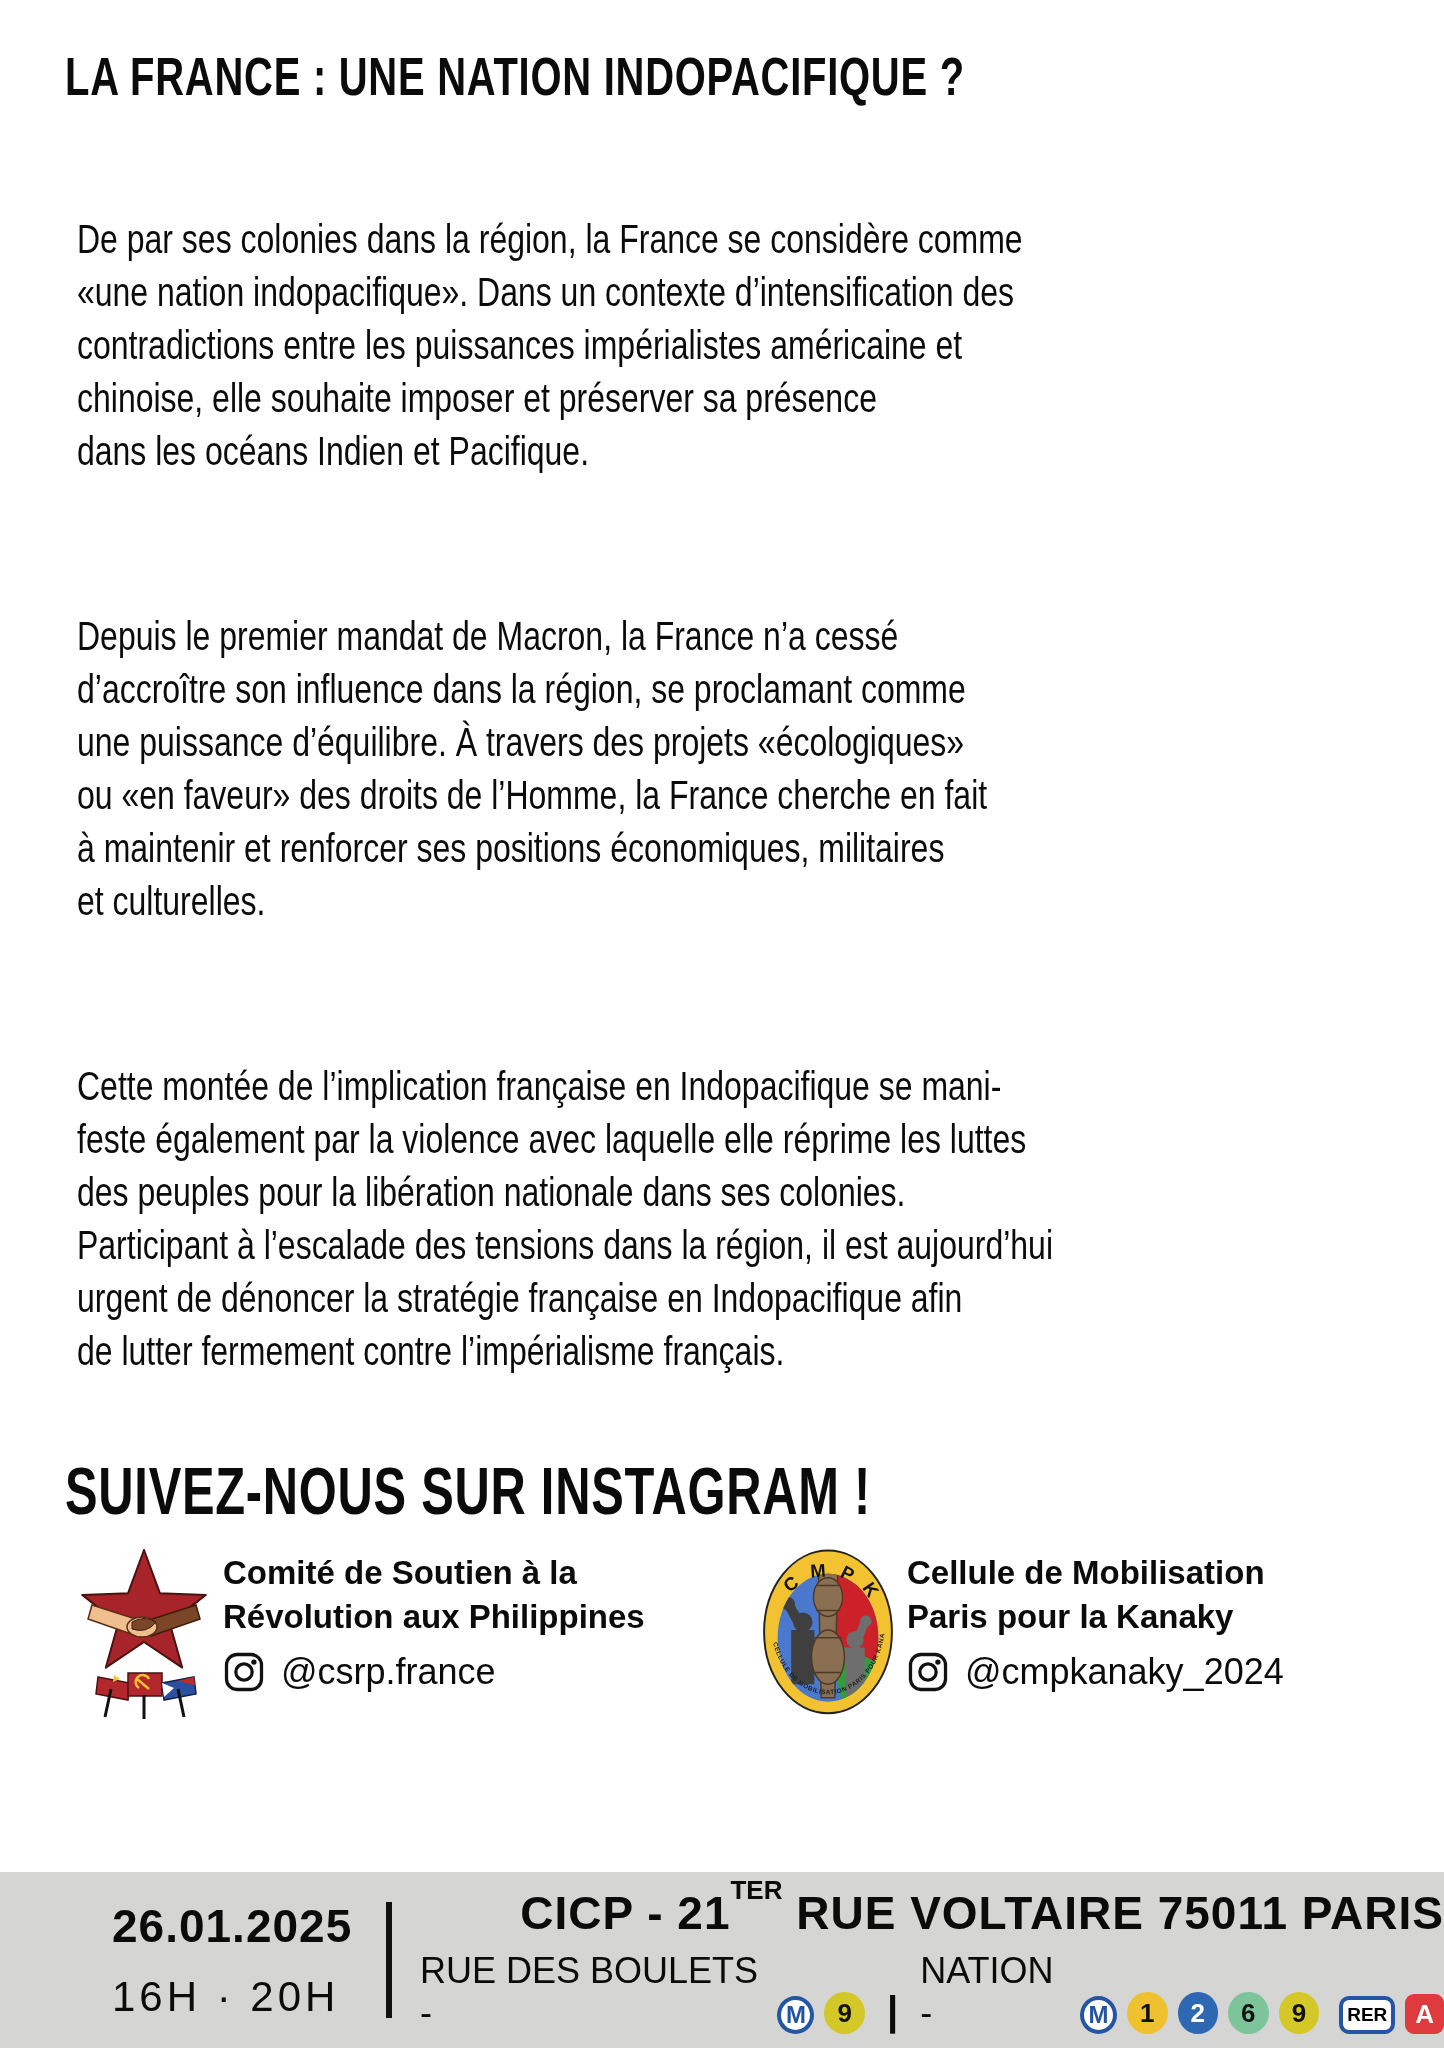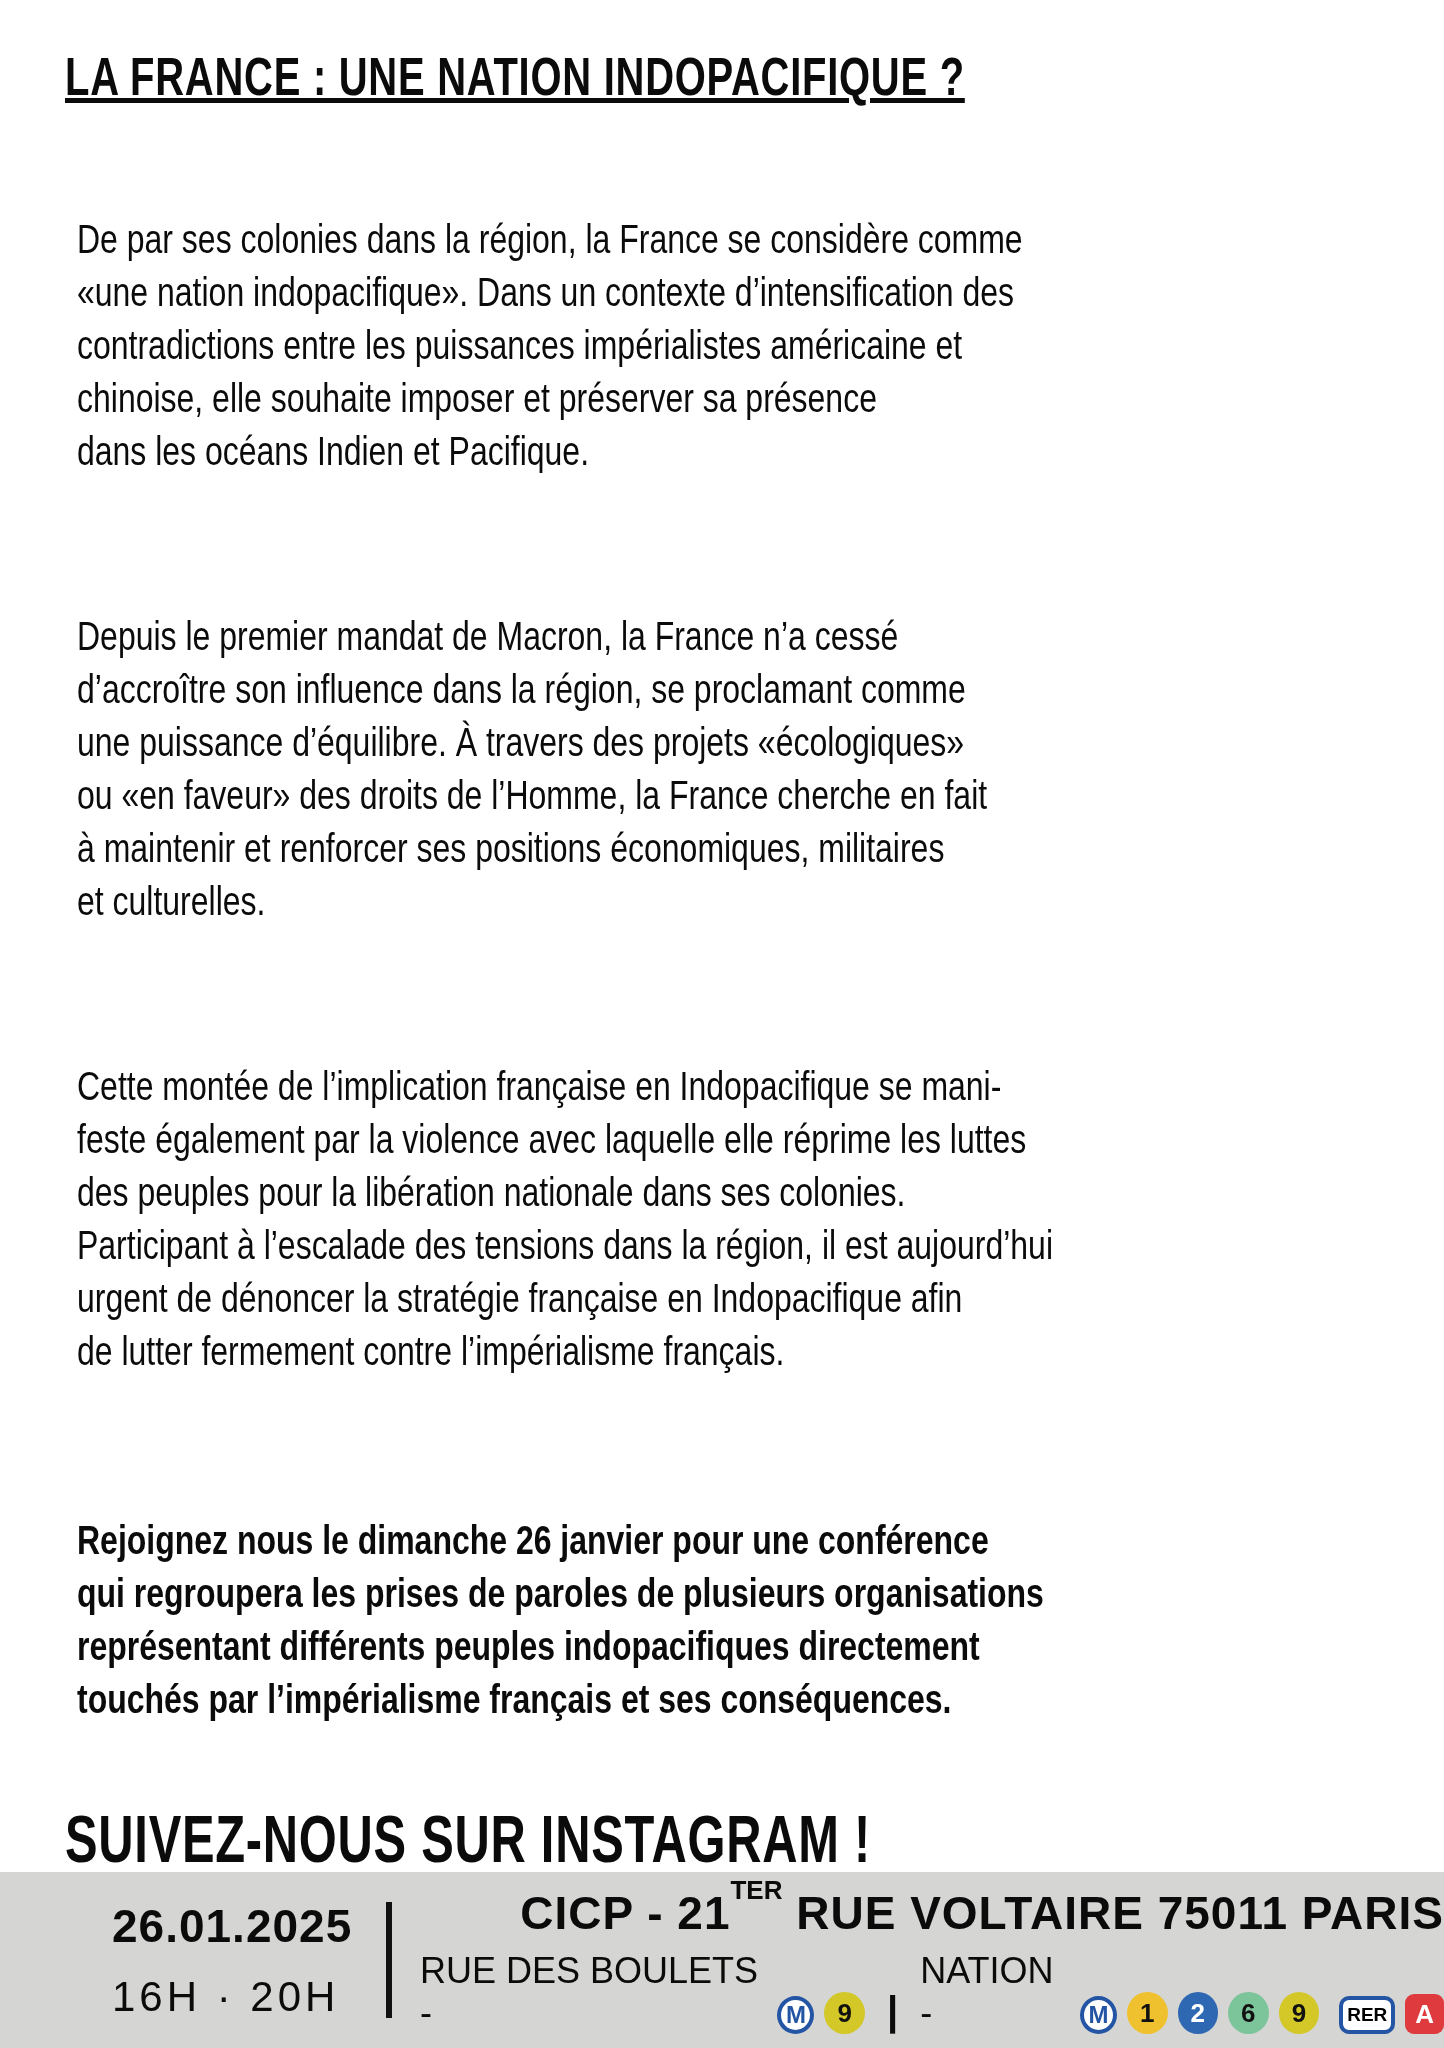--- a/index.html
+++ b/index.html
@@ -7,21 +7,21 @@
     position:relative; width:1444px; height:2048px; margin:0 auto;
     background:#ffffff; color:#0b0b0b; overflow:hidden;
     font-family:"Liberation Sans", sans-serif;
   }
   .content { padding:46px 65px 0 65px; }
 
   
   .cond { display:block; transform:scaleX(0.78); transform-origin:0 0; width:128.2%; }
   .cond-title { display:block; transform:scaleX(0.74); transform-origin:0 0; width:135%; }
 
-  h1.title { margin:0; font-size:54px; line-height:60px; font-weight:bold; letter-spacing:1px;text-decoration:underline; }
+  h1.title { margin:0; font-size:54px; line-height:60px; font-weight:bold; letter-spacing:1px; }
   .para { margin:12px; font-size:41px; line-height:53px; white-space:pre-line; }
   .para.m1 { margin-top:54px; }
   .para.m  { margin-top:26px; }
   .para.bold { margin-top:30px; font-weight:bold; }
   h2.insta { margin:30px 0 0 0; font-size:66px; line-height:60px; font-weight:bold; letter-spacing:1px; }
 
   
   .orgs { margin-top:16px; display:grid; grid-template-columns:660px 1fr; column-gap:24px; row-gap:10px; }
   .org { display:flex; align-items:flex-start; min-height:192px; }
   .org .logo-box { width:158px; flex:0 0 158px; display:flex; justify-content:center; }
@@ -83,26 +83,20 @@
 à maintenir et renforcer ses positions économiques, militaires
 et culturelles.</span>
     </p>
     <p class="para m">
       <span class="cond">Cette montée de l’implication française en Indopacifique se mani-
 feste également par la violence avec laquelle elle réprime les luttes
 des peuples pour la libération nationale dans ses colonies.
 Participant à l’escalade des tensions dans la région, il est aujourd’hui
 urgent de dénoncer la stratégie française en Indopacifique afin
 de lutter fermement contre l’impérialisme français.</span>
-    </p>
-    <p class="para bold">
-      <span class="cond">Rejoignez nous le dimanche 26 janvier pour une conférence
-qui regroupera les prises de paroles de plusieurs organisations
-représentant différents peuples indopacifiques directement
-touchés par l’impérialisme français et ses conséquences.</span>
     </p>
 
     <h2 class="insta">
       <span class="cond-title">SUIVEZ-NOUS SUR INSTAGRAM !</span>
     </h2>
 
     <div class="orgs">
 
       <div class="org">
         <div class="logo-box">

